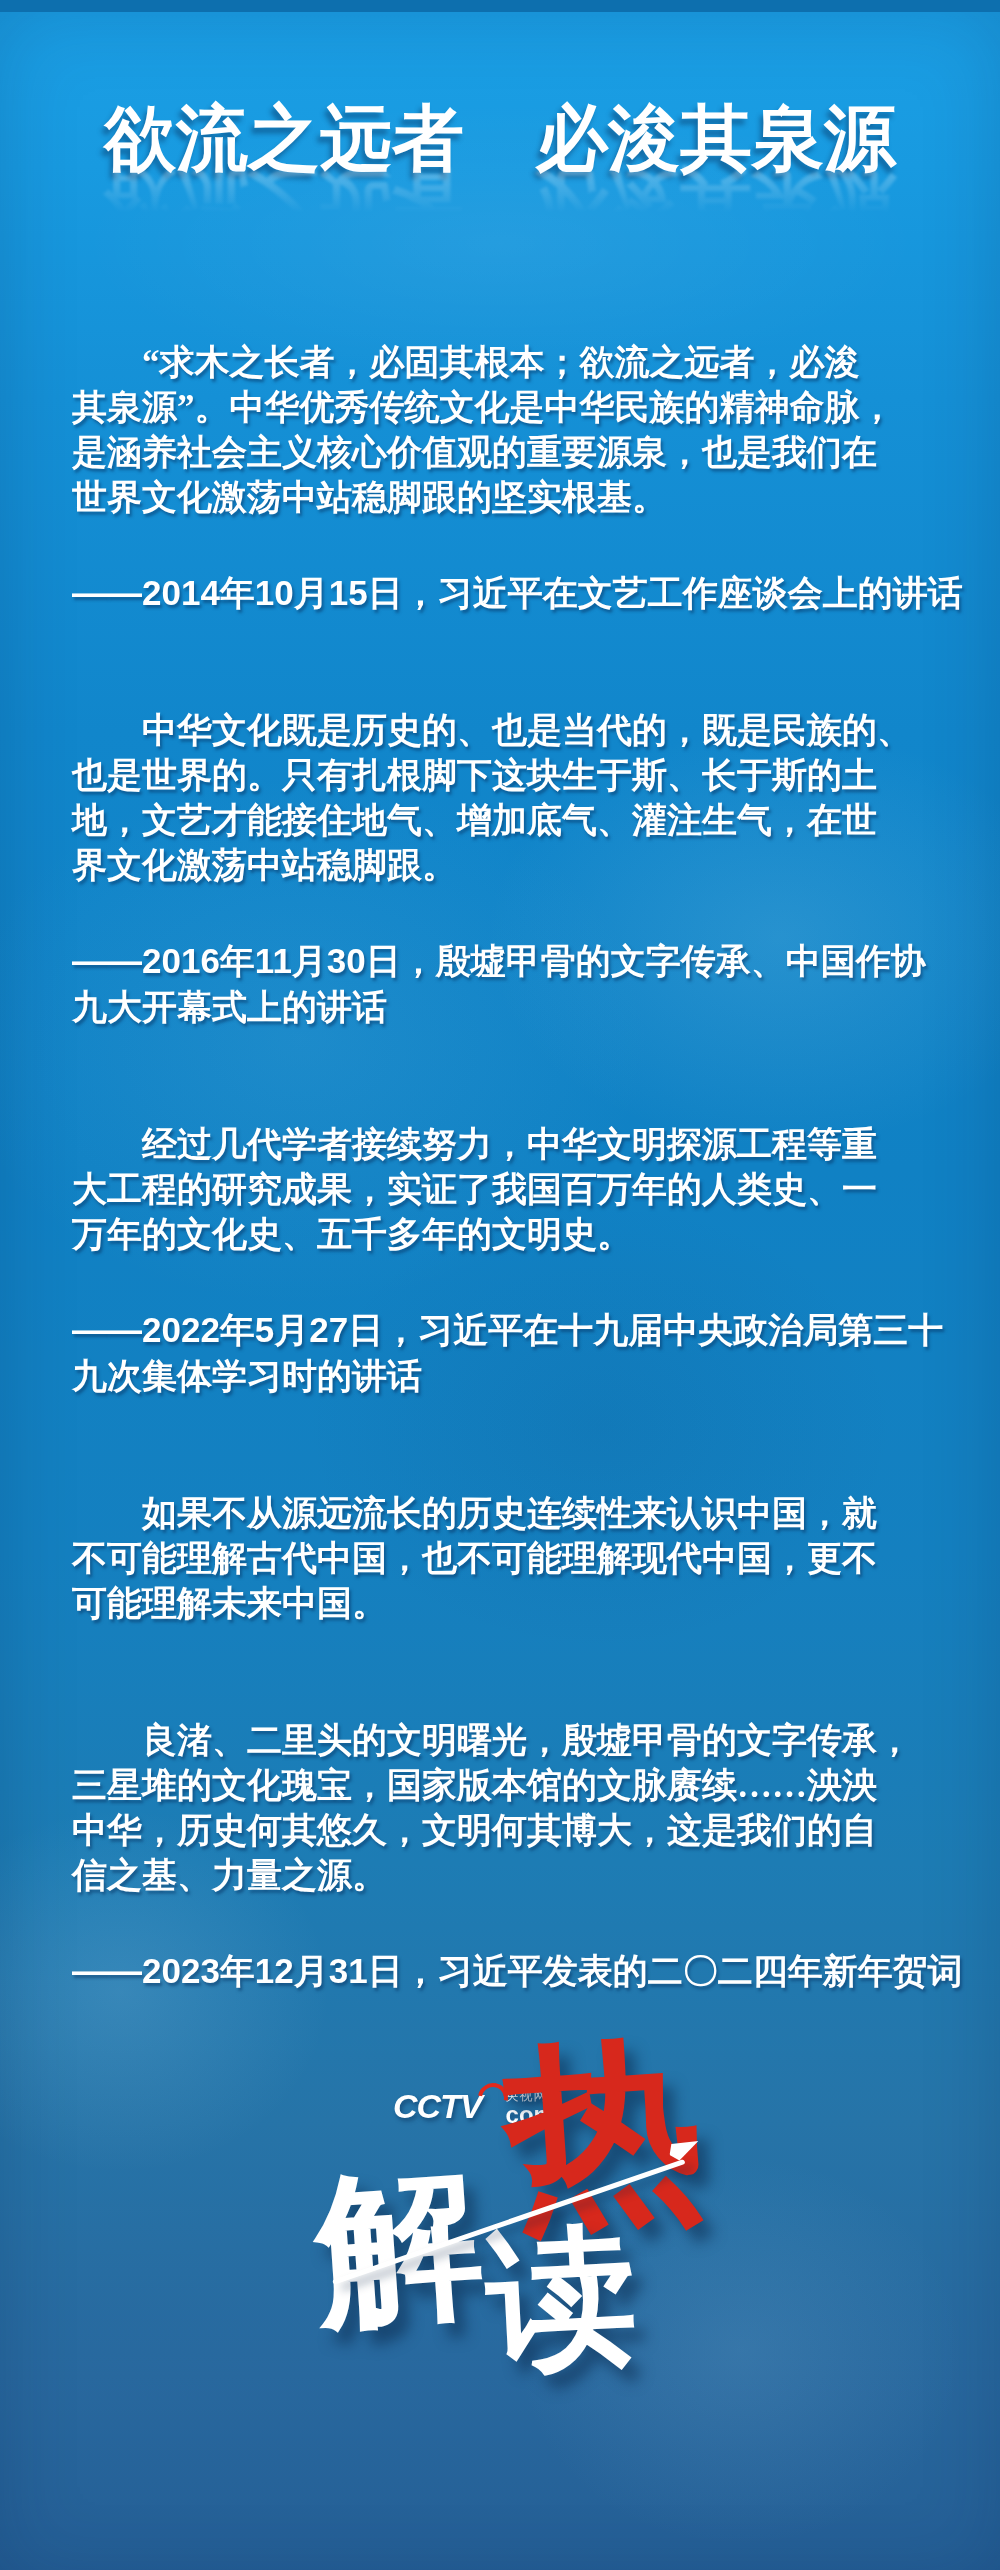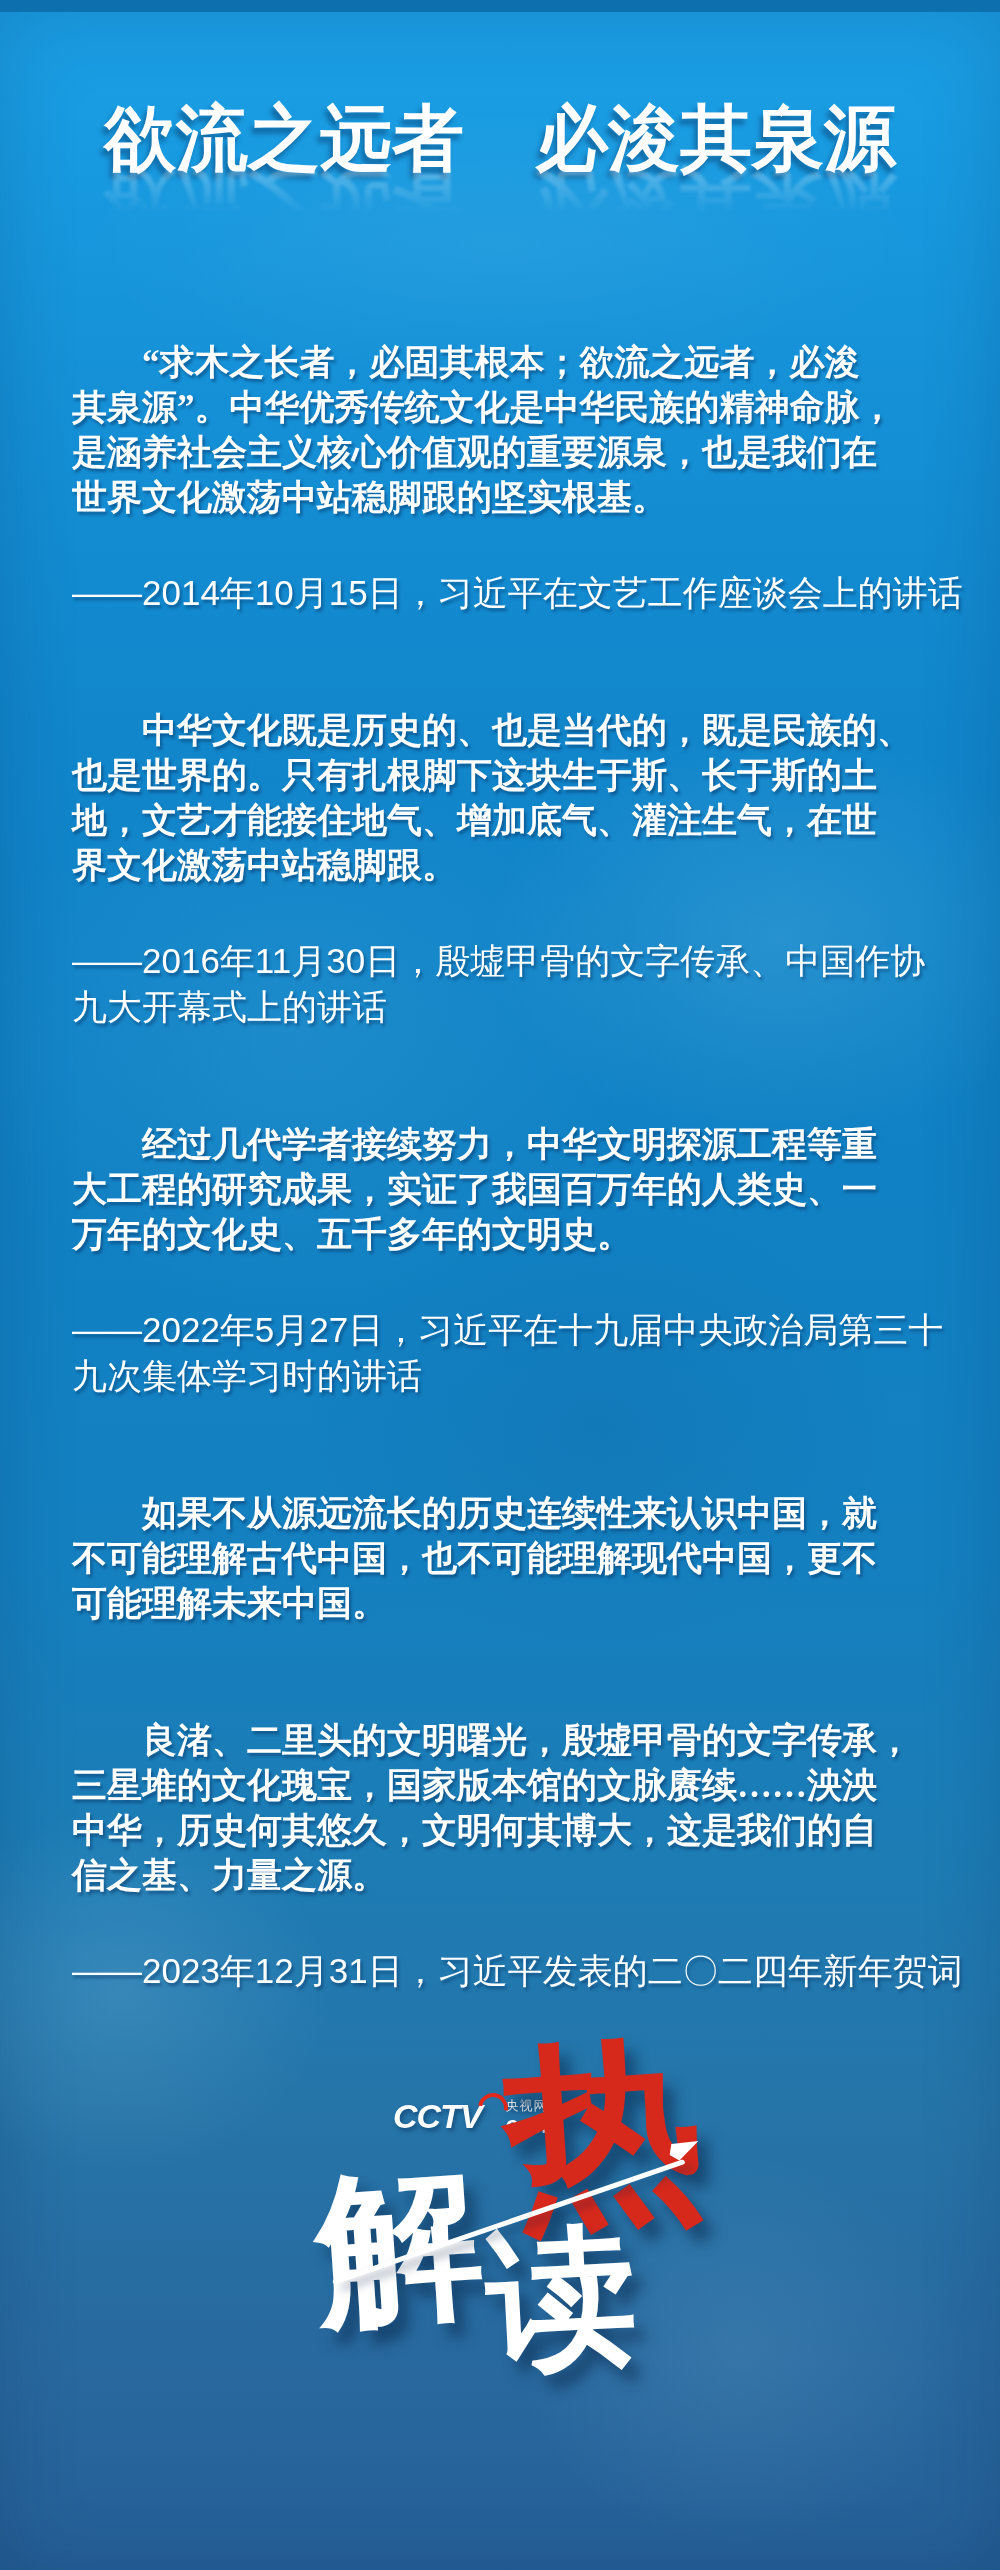--- a/index.html
+++ b/index.html
@@ -45,27 +45,27 @@
   .quotes{position:relative;margin-top:97px;padding-left:72px;padding-right:28px;}
   .quote{margin:0 0 92px 0;}
   .quote:last-of-type{margin-bottom:40px;}
   .quote-text{
     margin:0;font-size:35px;line-height:45px;font-weight:800;
     white-space:pre;letter-spacing:0;
     text-shadow:2px 3px 3px rgba(6,48,96,.5);
     font-family:Liberation Serif, serif;
   }
   .quote-attr{
-    margin:50px 0 0 0;font-size:35px;line-height:46px;font-weight:400;
+    margin:50px 0 0 0;font-size:35px;line-height:46px;font-weight:700;
     white-space:pre;
     text-shadow:2px 3px 3px rgba(6,48,96,.5);
   }
   
   .logo{position:relative;width:380px;height:340px;margin:50px auto 0;transform:translateX(25px);}
-  .cctv{position:absolute;top:55px;left:58px;display:flex;align-items:flex-start;
+  .cctv{position:absolute;top:45px;left:58px;display:flex;align-items:flex-start;
         text-shadow:2px 3px 4px rgba(6,40,80,.5);}
   .cctv-word{font-size:34px;font-weight:700;font-style:italic;letter-spacing:-1px;line-height:1;}
   .cctv-swoosh{
     display:inline-block;width:22px;height:22px;margin:-6px -8px 0 -4px;
     border:4px solid transparent;border-top-color:#e2291c;border-right-color:#e2291c;
     border-radius:50%;transform:rotate(-35deg);
   }
   .cctv-right{display:flex;flex-direction:column;align-items:flex-start;margin-left:6px;}
   .cctv-site{font-size:13px;line-height:1;letter-spacing:1px;}
   .cctv-domain{font-size:24px;font-weight:700;line-height:1.1;}

